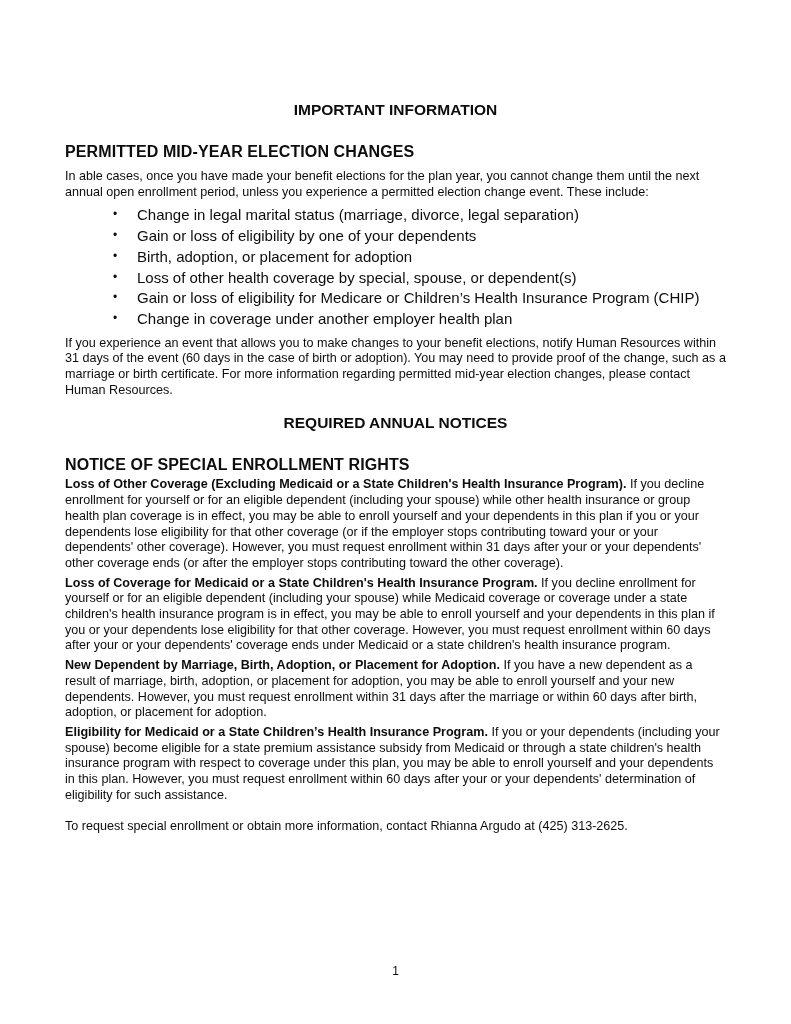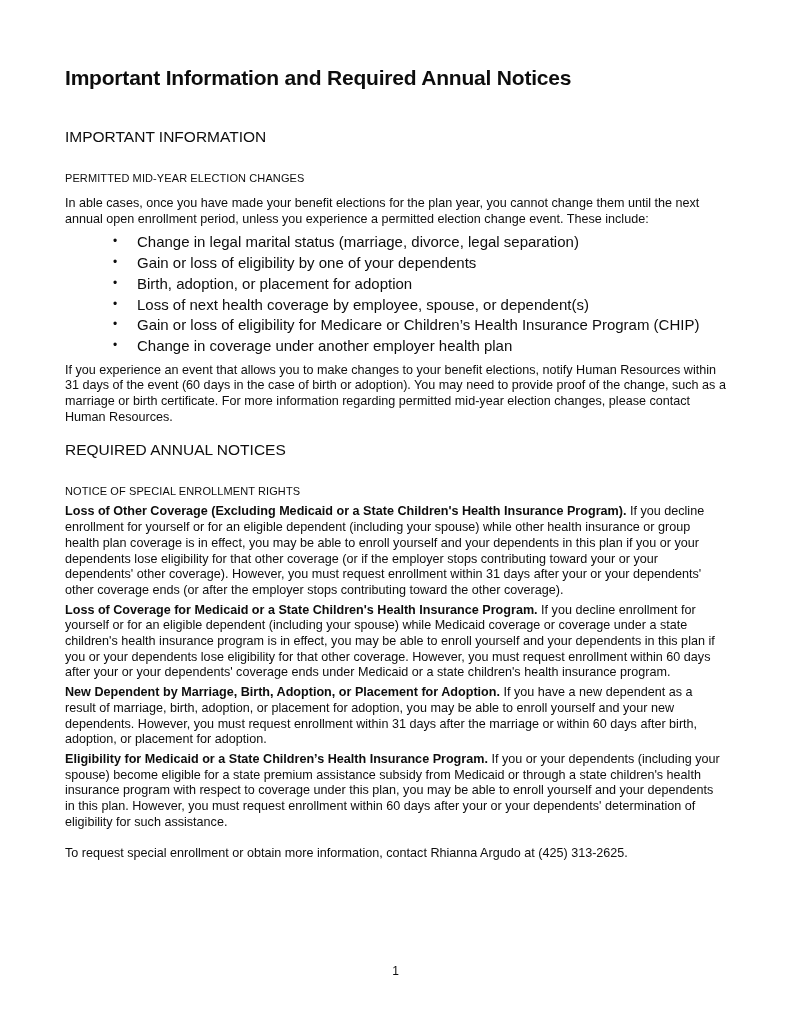--- a/index.html
+++ b/index.html
@@ -16,30 +16,31 @@
   }
   h1.doc-title {
     margin: 0;
     font-size: 21px;
     line-height: 27px;
     font-weight: bold;
     letter-spacing: -0.2px;
   }
   h2.center-heading {
     margin: 36px 0 0 0;
+    text-align: center;
     font-size: 15.5px;
     line-height: 20px;
-    font-weight: normal;
+    font-weight: bold;
   }
   h2.center-heading.second { margin-top: 15px; }
   h3.sub-heading {
     margin: 23px 0 0 0;
-    font-size: 11px;
+    font-size: 16px;
     line-height: 17px;
-    font-weight: normal;
+    font-weight: bold;
     letter-spacing: 0.1px;
   }
   p {
     margin: 9px 0 0 0;
     font-size: 12.6px;
     line-height: 15.7px;
   }
   p.notice-para { margin-top: 4px; }
   p.contact-para { margin-top: 15px; }
   ul.bullet-list {
@@ -70,33 +71,32 @@
     font-size: 12px;
     color: #0d0d0d;
   }
   strong.notice-lead { font-weight: bold; }
 </style>
 </head>
 <body>
 
 <div class="page">
 
-  <h1 class="doc-title">Important Information and Required Annual Notices</h1>
 
   <h2 class="center-heading">IMPORTANT INFORMATION</h2>
 
   <h3 class="sub-heading">PERMITTED MID-YEAR ELECTION CHANGES</h3>
 
   <p>In able cases, once you have made your benefit elections for the plan year, you cannot change them until the next annual open enrollment period, unless you experience a permitted election change event.  These include:</p>
 
   <ul class="bullet-list">
     <li>Change in legal marital status (marriage, divorce, legal separation)</li>
     <li>Gain or loss of eligibility by one of your dependents</li>
     <li>Birth, adoption, or placement for adoption</li>
-    <li>Loss of next health coverage by employee, spouse, or dependent(s)</li>
+    <li>Loss of other health coverage by special, spouse, or dependent(s)</li>
     <li>Gain or loss of eligibility for Medicare or Children’s Health Insurance Program (CHIP)</li>
     <li>Change in coverage under another employer health plan</li>
   </ul>
 
   <p>If you experience an event that allows you to make changes to your benefit elections, notify Human Resources within 31 days of the event (60 days in the case of birth or adoption).  You may need to provide proof of the change, such as a marriage or birth certificate.  For more information regarding permitted mid-year election changes, please contact Human Resources.</p>
 
   <h2 class="center-heading second">REQUIRED ANNUAL NOTICES</h2>
 
   <h3 class="sub-heading">NOTICE OF SPECIAL ENROLLMENT RIGHTS</h3>
 

